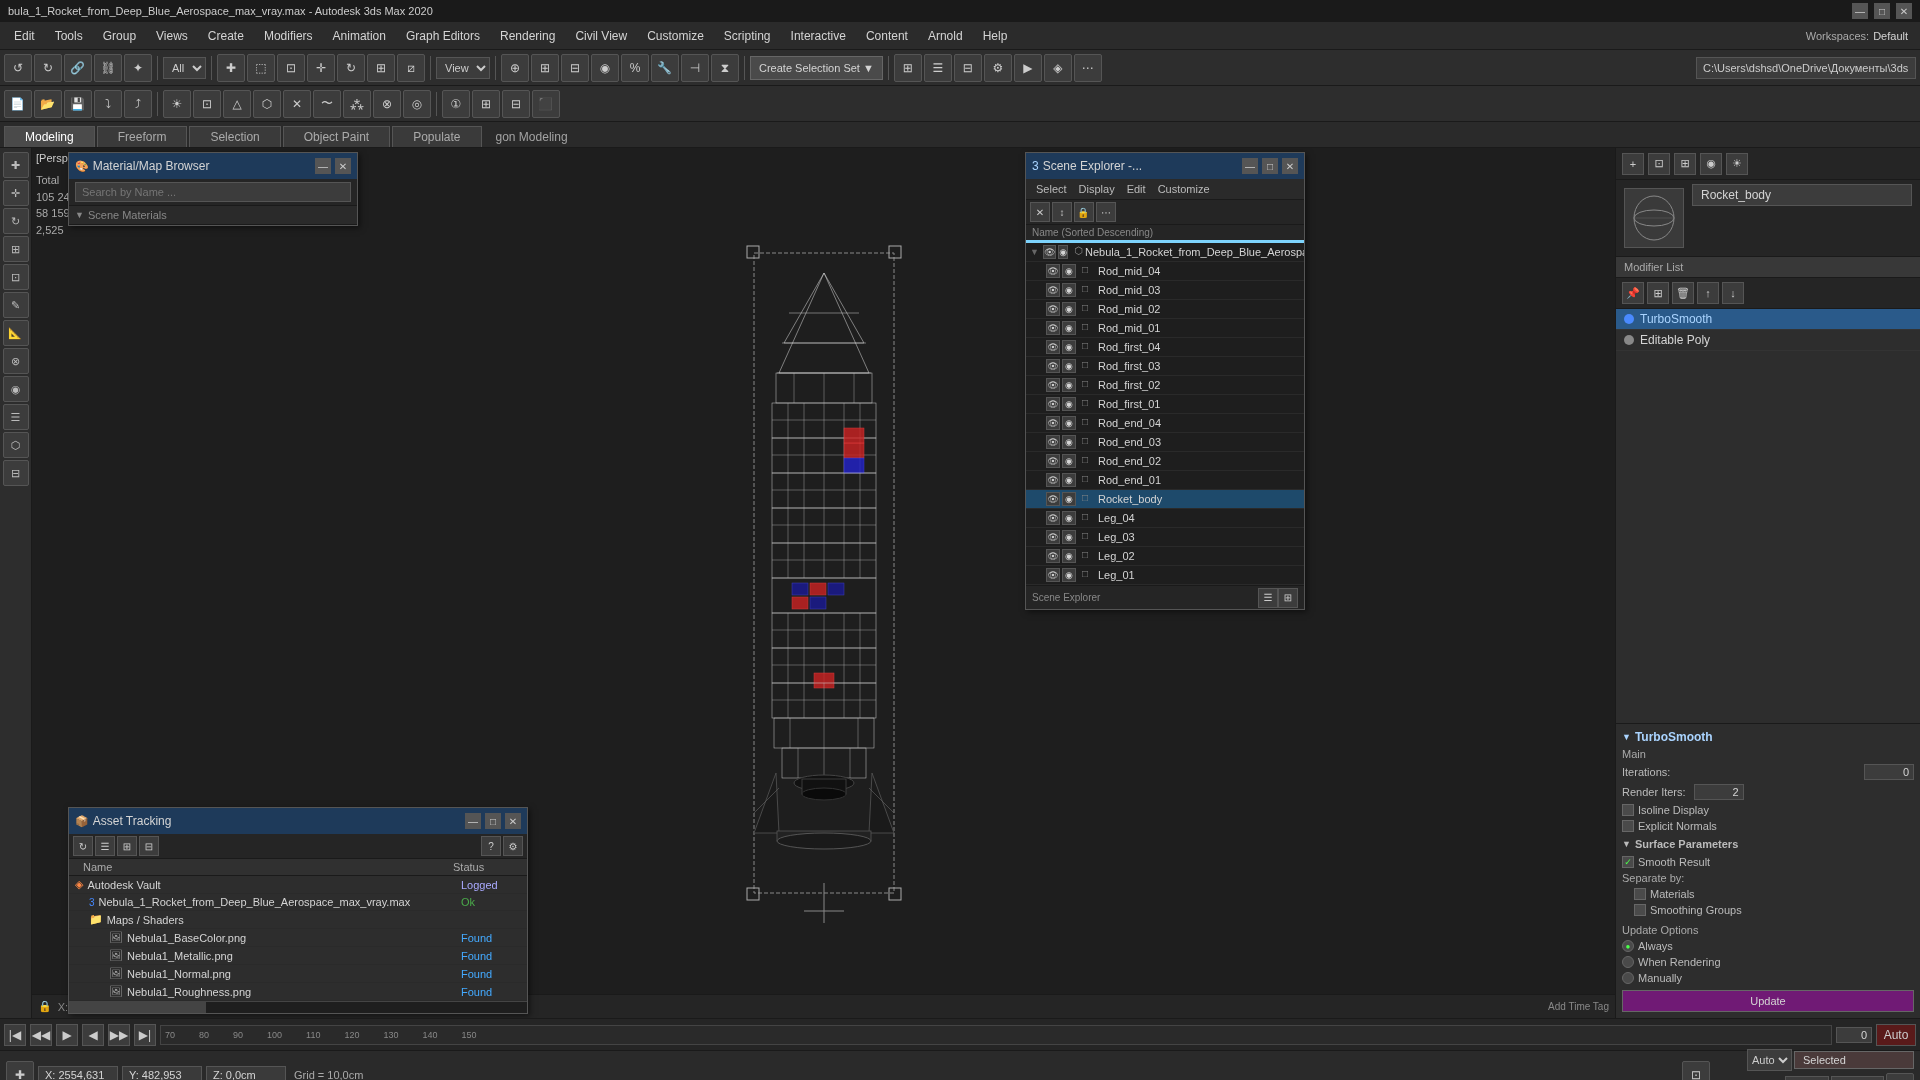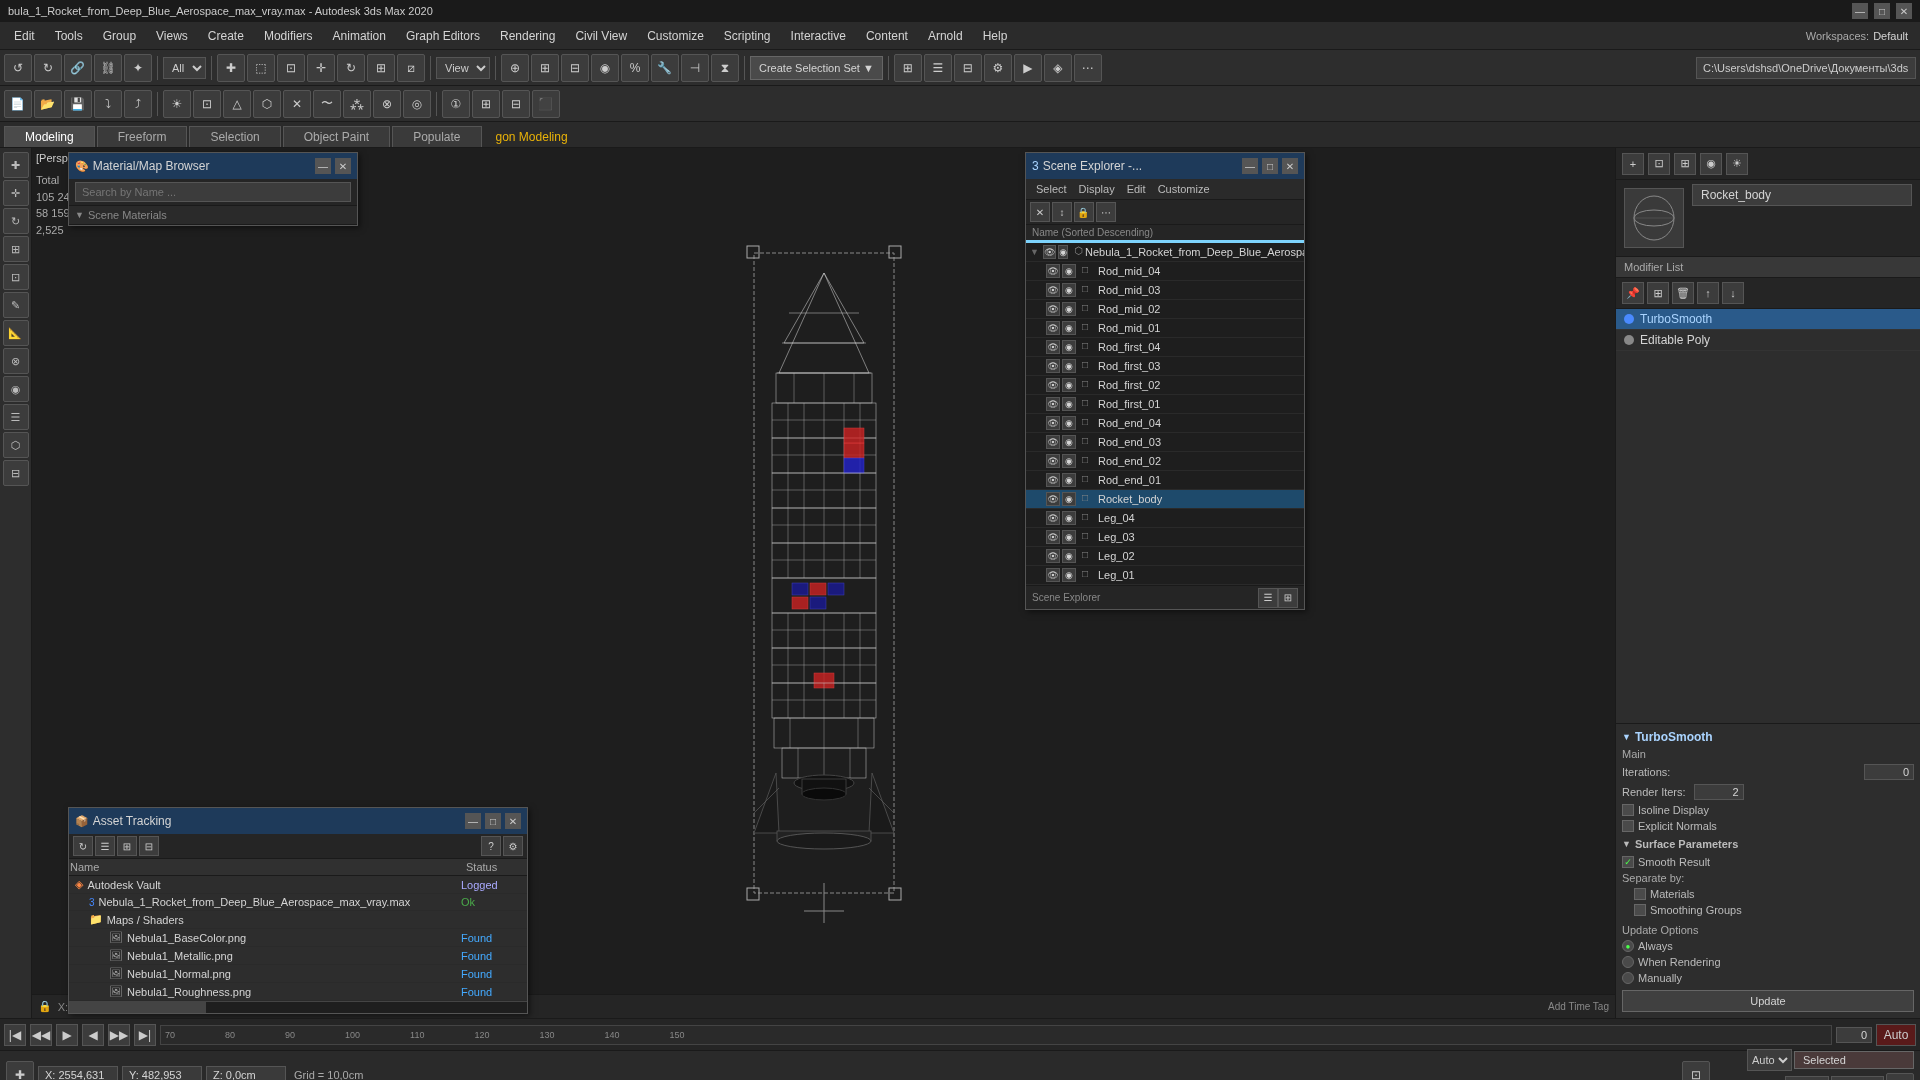--- a/index.html
+++ b/index.html
@@ -219,21 +219,21 @@
       height: 20px;
       border: 1px solid #444;
       display: flex;
       align-items: center;
       padding: 0 4px;
       overflow: hidden;
     }
     .tl-tick {
       display: flex;
       align-items: flex-end;
-      gap: 50px;
+      gap: 24px;
       font-size: 9px;
       color: #888;
     }
 
     
     #bottom-bar {
       height: 48px;
       background: #2a2a2a;
       border-top: 1px solid #1a1a1a;
       display: flex;
@@ -372,21 +372,21 @@
       display: flex; align-items: center; gap: 4px;
       padding: 2px 0;
     }
     .cb { width: 12px; height: 12px; background: #4a4a4a; border: 1px solid #666; cursor: pointer; display: flex; align-items: center; justify-content: center; font-size: 9px; }
     .cb.checked::after { content: '✓'; color: #4aff4a; }
     .radio-row { display: flex; align-items: center; gap: 4px; padding: 2px 0; }
     .rb { width: 12px; height: 12px; border-radius: 50%; background: #4a4a4a; border: 1px solid #666; cursor: pointer; display: flex; align-items: center; justify-content: center; }
     .rb.checked::after { content: '●'; color: #4aff4a; font-size: 8px; }
     .update-btn {
       width: 100%; height: 22px;
-      background: #404040; border: 1px solid #666;
+      background: #701a75; border: 1px solid #666;
       color: #d4d4d4; font-size: 11px; cursor: pointer;
       margin-top: 4px;
     }
 
     
     #rp-toolbar {
       display: flex; align-items: center;
       padding: 4px 6px;
       background: #252525;
       border-bottom: 1px solid #1a1a1a;
@@ -527,21 +527,21 @@
       background: #252525;
       display: flex; align-items: center;
       padding: 2px 4px; gap: 2px;
       border-bottom: 1px solid #1a1a1a;
     }
     .at-tb-btn { width: 20px; height: 20px; background: #3c3c3c; border: 1px solid #555; color: #ccc; font-size: 10px; cursor: pointer; display: flex; align-items: center; justify-content: center; }
     #at-table-header {
       display: flex;
       background: #303030;
       border-bottom: 1px solid #1a1a1a;
-      padding: 2px 1px;
+      padding: 2px 14px;
     }
     .at-th { font-size: 11px; color: #aaa; }
     .at-th-name { flex: 1; }
     .at-th-status { width: 60px; }
     #at-content { max-height: 160px; overflow-y: auto; }
     .at-row { display: flex; align-items: center; padding: 2px 6px; border-bottom: 1px solid #2a2a2a; cursor: pointer; }
     .at-row-name { flex: 1; font-size: 11px; color: #d4d4d4; display: flex; align-items: center; gap: 4px; }
     .at-row-status { width: 60px; font-size: 11px; color: #4aaa4a; }
     .at-row-status.logged { color: #aaaaff; }
     .at-indent { padding-left: 20px; }
@@ -680,21 +680,21 @@
   <button class="tb-btn">⊟</button>
   <button class="tb-btn">⬛</button>
 </div>
 
 <div id="mode-tabs">
   <div class="mode-tab active">Modeling</div>
   <div class="mode-tab">Freeform</div>
   <div class="mode-tab">Selection</div>
   <div class="mode-tab">Object Paint</div>
   <div class="mode-tab">Populate</div>
-  <div style="padding: 3px 12px; color: #eab308; font-size: 12px;">gon Modeling</div>
+  <div style="padding: 3px 12px; color: #a3a3a3; font-size: 12px;">gon Modeling</div>
 </div>
 
 <div id="main-area" style="height: 870px;">
 
   <div id="left-sidebar">
     <button class="side-btn">✚</button>
     <button class="side-btn">✛</button>
     <button class="side-btn">↻</button>
     <button class="side-btn">⊞</button>
     <button class="side-btn">⊡</button>

